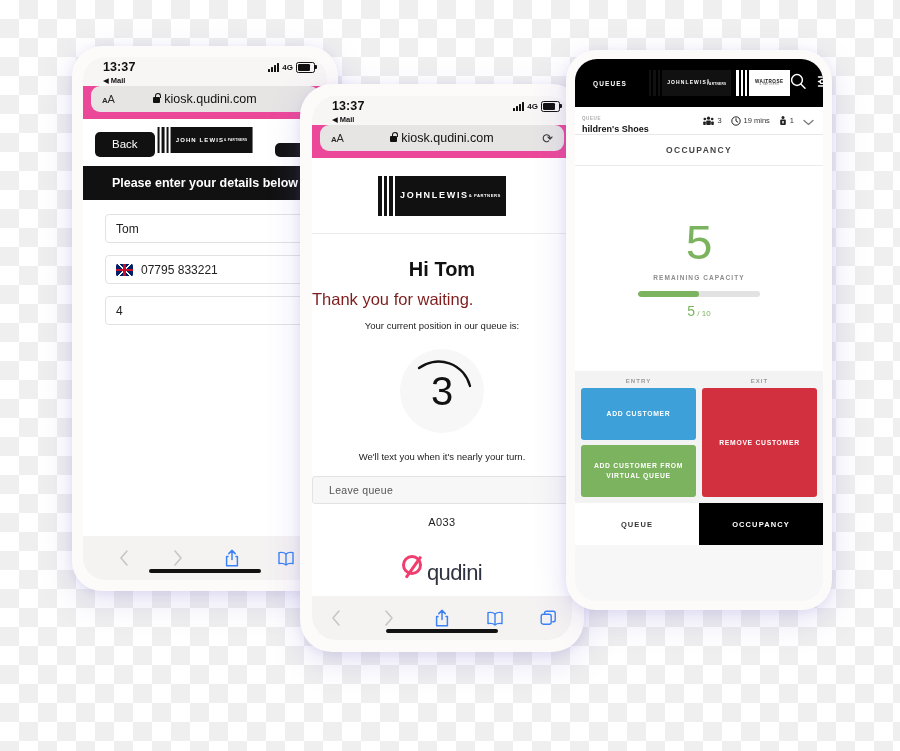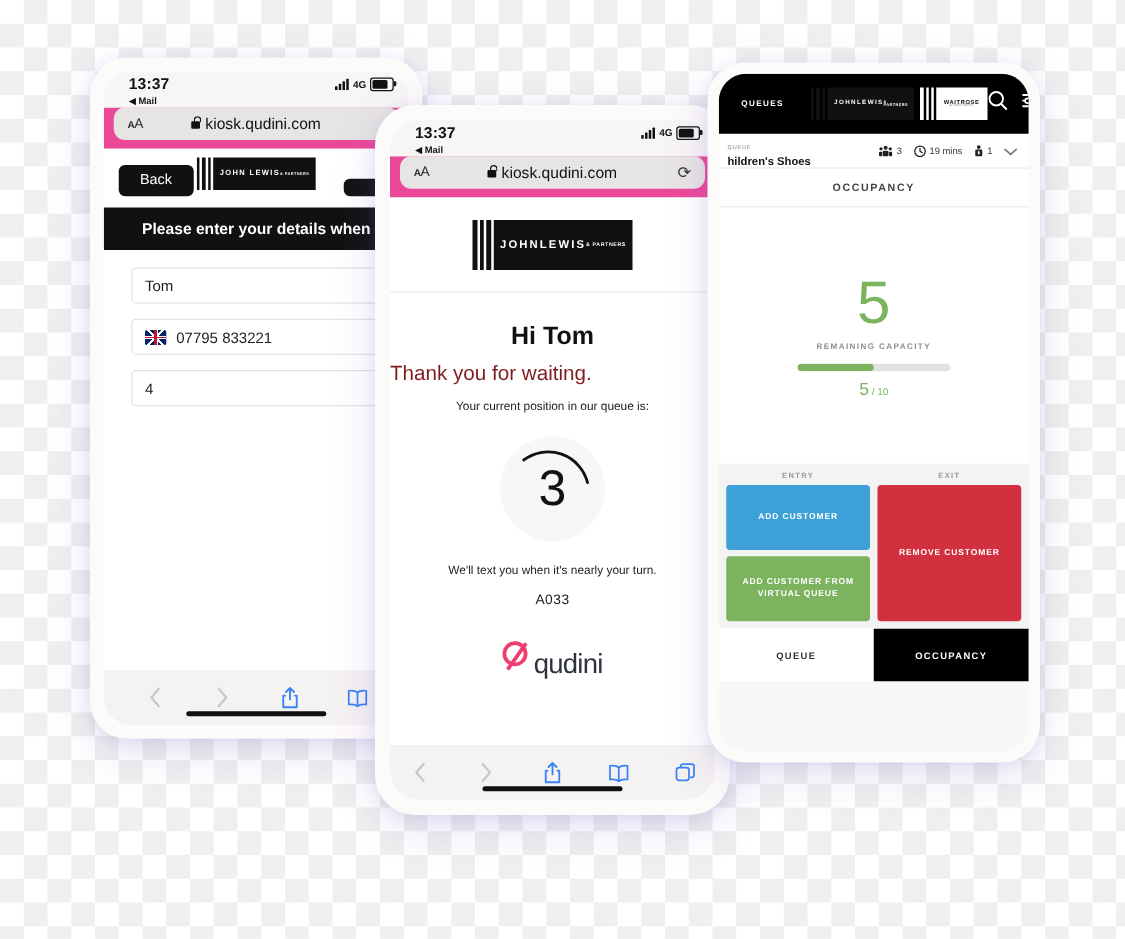--- a/index.html
+++ b/index.html
@@ -220,21 +220,21 @@
                 </span>
               <span class="jl-box">
                 <b>JOHN LEWIS</b>
                 <s>&amp; PARTNERS</s>
               </span>
             </span>
           </div>
           <div class="blk-btn right"></div>
         </div>
 
-        <div class="p1-banner">Please enter your details when</div>
+        <div class="p1-banner">Please enter your details below</div>
 
         <div class="p1-fields">
           <div class="fld">
             <span>Tom</span>
           </div>
           <div class="fld">
             <span class="flag">
                 <u></u>
               </span>
             <span>07795 833221</span>
@@ -332,20 +332,21 @@
 
         <div class="p2-dial">
           <div class="disc"></div>
           <svg width="92" height="92" viewBox="0 0 92 92" style="position:absolute;left:0;top:0">
             <path d="M23 23 A32.5 32.5 0 0 1 74 41" fill="none" stroke="#111" stroke-width="2.3" stroke-linecap="round"></path>
           </svg>
           <div class="num">3</div>
         </div>
 
         <div class="p2-note">We'll text you when it's nearly your turn.</div>
+        <div class="p2-leave">Leave queue</div>
         <div class="p2-code">A033</div>
 
         <div class="qudini">
           <span class="qud-mark"></span>
           <span class="qud-word">qudini</span>
         </div>
       </div>
 
       <div class="safari-bottom wide">
         <span class="sb-icon">

